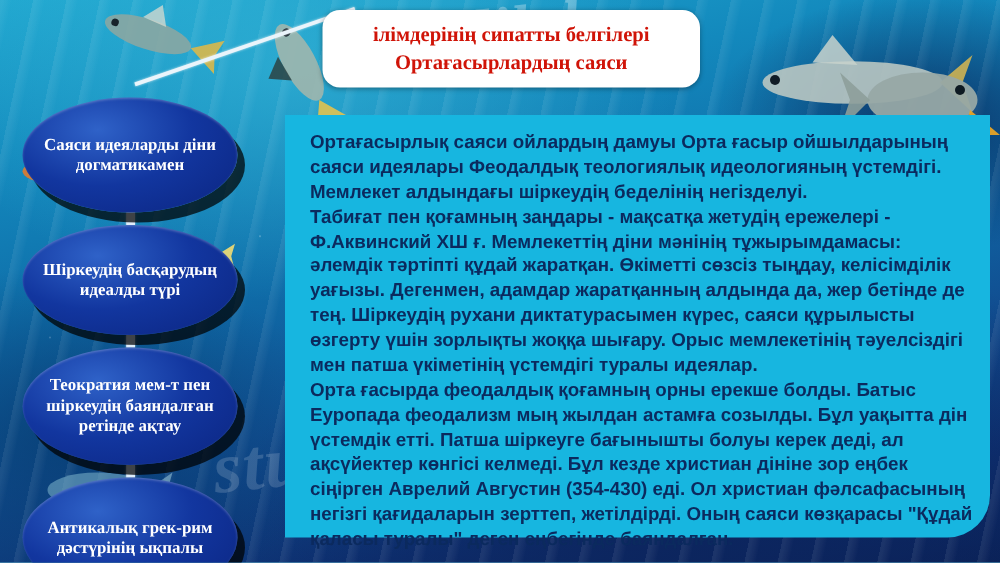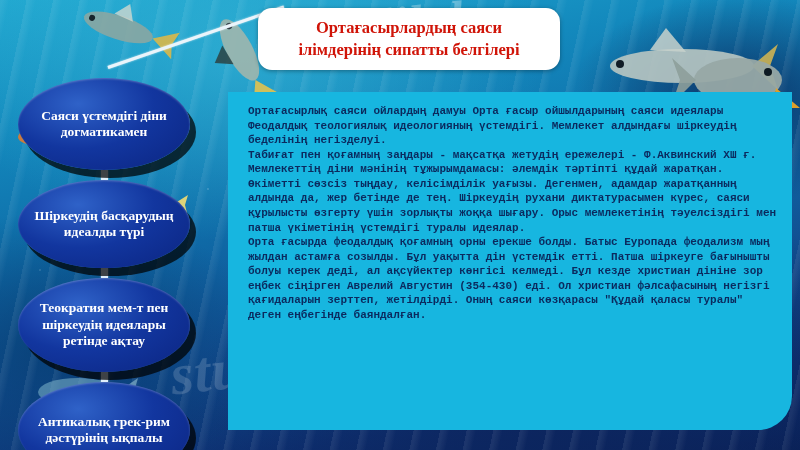--- a/index.html
+++ b/index.html
@@ -74,22 +74,22 @@
   .ell.h4{height:96px;}
   .link{width:7px;height:10px;margin:0 auto;background:#dfeefb;
         box-shadow:0 0 2px rgba(255,255,255,.7);}
 
   
   .panel{position:absolute;left:228px;top:92px;width:564px;height:338px;
     background:#17b6e0;border-radius:0 0 34px 0;
     box-shadow:0 0 0 rgba(0,0,0,0);}
   .panel-inner{position:absolute;left:240px;top:104px;width:548px;height:320px;
     padding:0 8px 0 8px;box-sizing:border-box;}
-  .body-text{color:#0b2a5e;font-family:Liberation Mono, monospace;
-    font-weight:bold;font-size:11px;line-height:1.325;white-space:pre-wrap;}
+  .body-text{color:#0b2a5e;font-family:Liberation Sans, sans-serif;
+    font-weight:bold;font-size:15px;line-height:1.325;white-space:pre-wrap;}
 </style>
 </head>
 <body>
 
 <div class="stage">
 
   <div class="bg"></div>
   <div class="bg-rays"></div>
   <div class="bg-specks"></div>
 
@@ -142,35 +142,35 @@
   <div class="wm wm1">studik.kz</div>
   <div class="wm wm2">studik.kz</div>
   <div class="wm wm3">studik.kz</div>
   <div class="wm wm4">studik.kz</div>
 
   <div class="panel"></div>
 
   <div class="connector"></div>
 
   <div class="title-box">
+    <div class="tline">ілімдерінің сипатты белгілері</div>
     <div class="tline">Ортағасырлардың саяси</div>
-    <div class="tline">ілімдерінің сипатты белгілері</div>
   </div>
 
   <div class="chain">
     <div class="node">
-      <div class="ell h1">Саяси үстемдігі діни догматикамен</div>
+      <div class="ell h1">Саяси идеяларды діни догматикамен</div>
     </div>
     <div class="link"></div>
     <div class="node">
       <div class="ell h2">Шіркеудің басқарудың идеалды түрі</div>
     </div>
     <div class="link"></div>
     <div class="node">
-      <div class="ell h3">Теократия мем-т пен шіркеудің идеялары ретінде ақтау</div>
+      <div class="ell h3">Теократия мем-т пен шіркеудің баяндалған ретінде ақтау</div>
     </div>
     <div class="link"></div>
     <div class="node">
       <div class="ell h4">Антикалық грек-рим дәстүрінің ықпалы</div>
     </div>
   </div>
 
   <div class="panel-inner">
     <div class="body-text">Ортағасырлық саяси ойлардың дамуы Орта ғасыр ойшылдарының саяси идеялары Феодалдық теологиялық идеологияның үстемдігі. Мемлекет алдындағы шіркеудің беделінің негізделуі.
 Табиғат пен қоғамның заңдары - мақсатқа жетудің ережелері - Ф.Аквинский ХШ ғ. Мемлекеттің діни мәнінің тұжырымдамасы: әлемдік тәртіпті құдай жаратқан. Өкіметті сөзсіз тыңдау, келісімділік уағызы. Дегенмен, адамдар жаратқанның алдында да, жер бетінде де тең. Шіркеудің рухани диктатурасымен күрес, саяси құрылысты өзгерту үшін зорлықты жоққа шығару. Орыс мемлекетінің тәуелсіздігі мен патша үкіметінің үстемдігі туралы идеялар.

